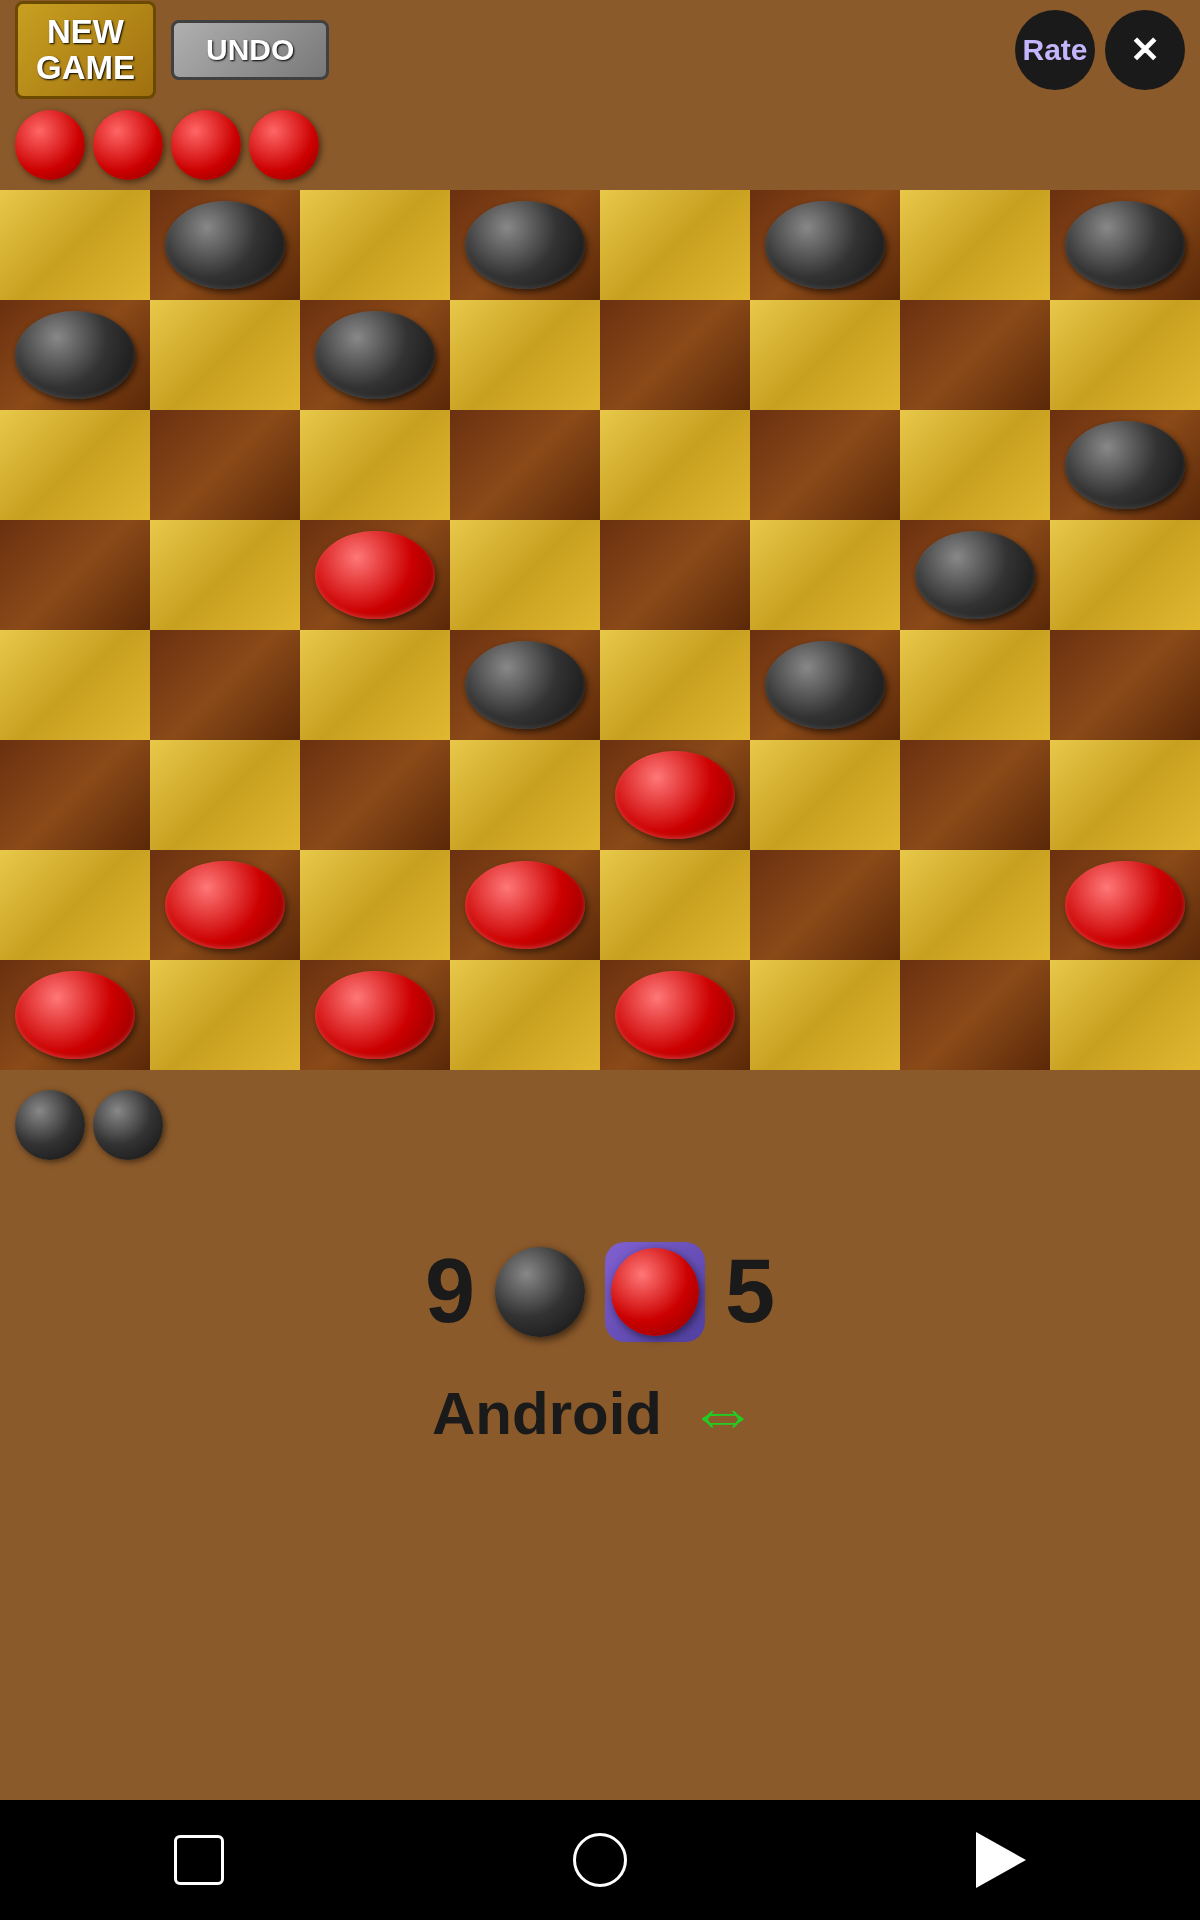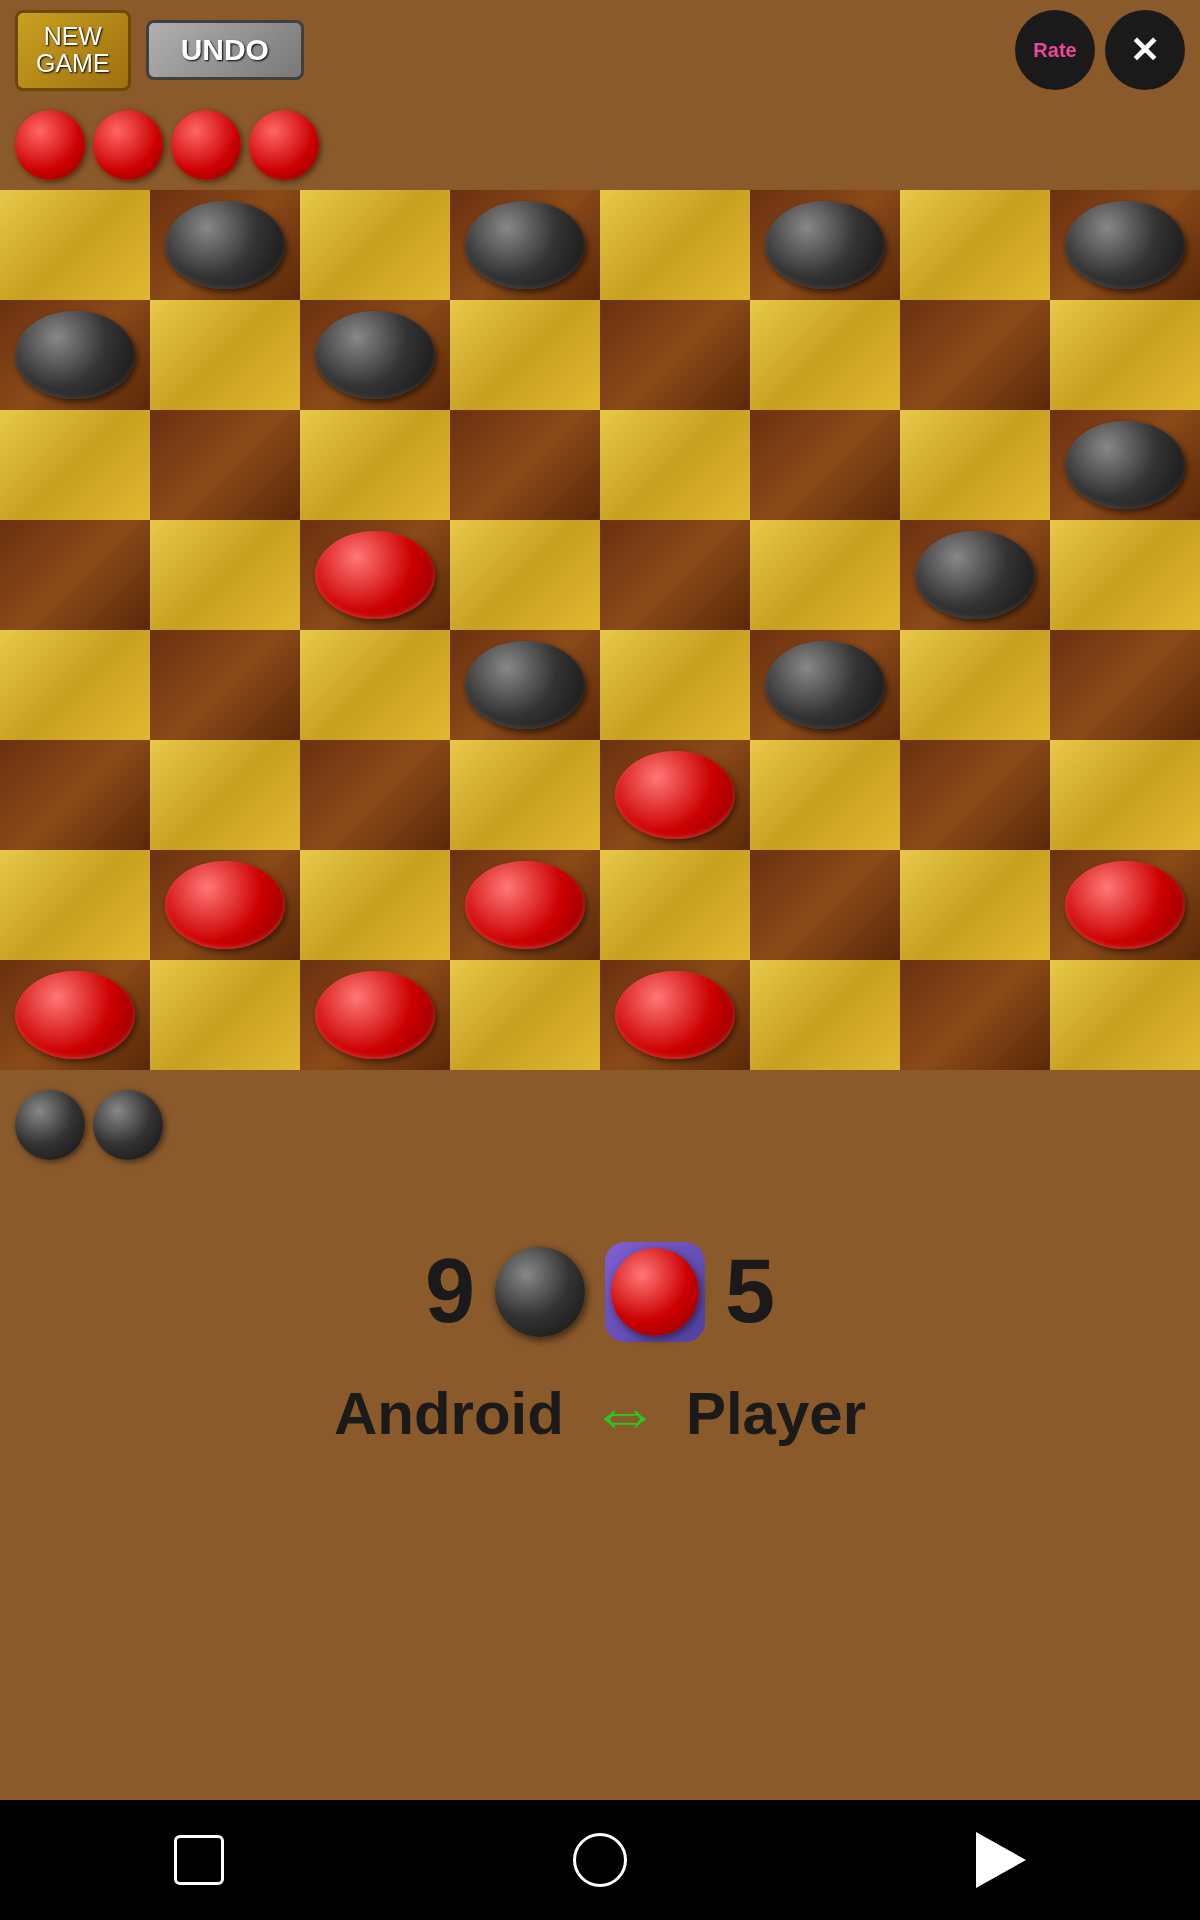--- a/index.html
+++ b/index.html
@@ -23,22 +23,22 @@
       align-items: center;
       padding: 10px 15px;
       z-index: 10;
     }
 
     .btn-new-game {
       background: linear-gradient(135deg, #c8a020, #a07010);
       border: 3px solid #6b4a00;
       border-radius: 8px;
       color: #fff;
-      font-size: 25px;
-      font-weight: normal;
+      font-size: 33px;
+      font-weight: bold;
       padding: 10px 18px;
       cursor: pointer;
       text-shadow: 1px 1px 2px #000;
       line-height: 1.1;
     }
 
     .btn-undo {
       background: linear-gradient(135deg, #b0b0b0, #787878);
       border: 3px solid #404040;
       border-radius: 8px;
@@ -52,22 +52,22 @@
     }
 
     .spacer { flex: 1; }
 
     .btn-rate {
       background: #1a1a1a;
       border: none;
       border-radius: 50%;
       width: 80px;
       height: 80px;
-      color: #ec4899;
-      font-size: 20px;
+      color: #c4b5fd;
+      font-size: 30px;
       font-weight: bold;
       cursor: pointer;
       display: flex;
       align-items: center;
       justify-content: center;
     }
 
     .btn-close {
       background: #1a1a1a;
       border: none;
@@ -444,21 +444,20 @@
     <div class="score-piece-black"></div>
     <div class="score-piece-red-container">
       <div class="score-piece-red"></div>
     </div>
     <span class="score-number">5</span>
   </div>
 
   <div id="label-row">
     <span class="label-text">Android</span>
     <span class="arrow-icon" style="color: rgb(34, 204, 34); font-size: 70px; font-weight: bold;">⇔</span>
-    <span class="label-text">Player</span>
   </div>
 </div>
 
 <div id="nav-bar">
   <button class="nav-btn">
     <div class="nav-square"></div>
   </button>
   <button class="nav-btn">
     <div class="nav-circle"></div>
   </button>

